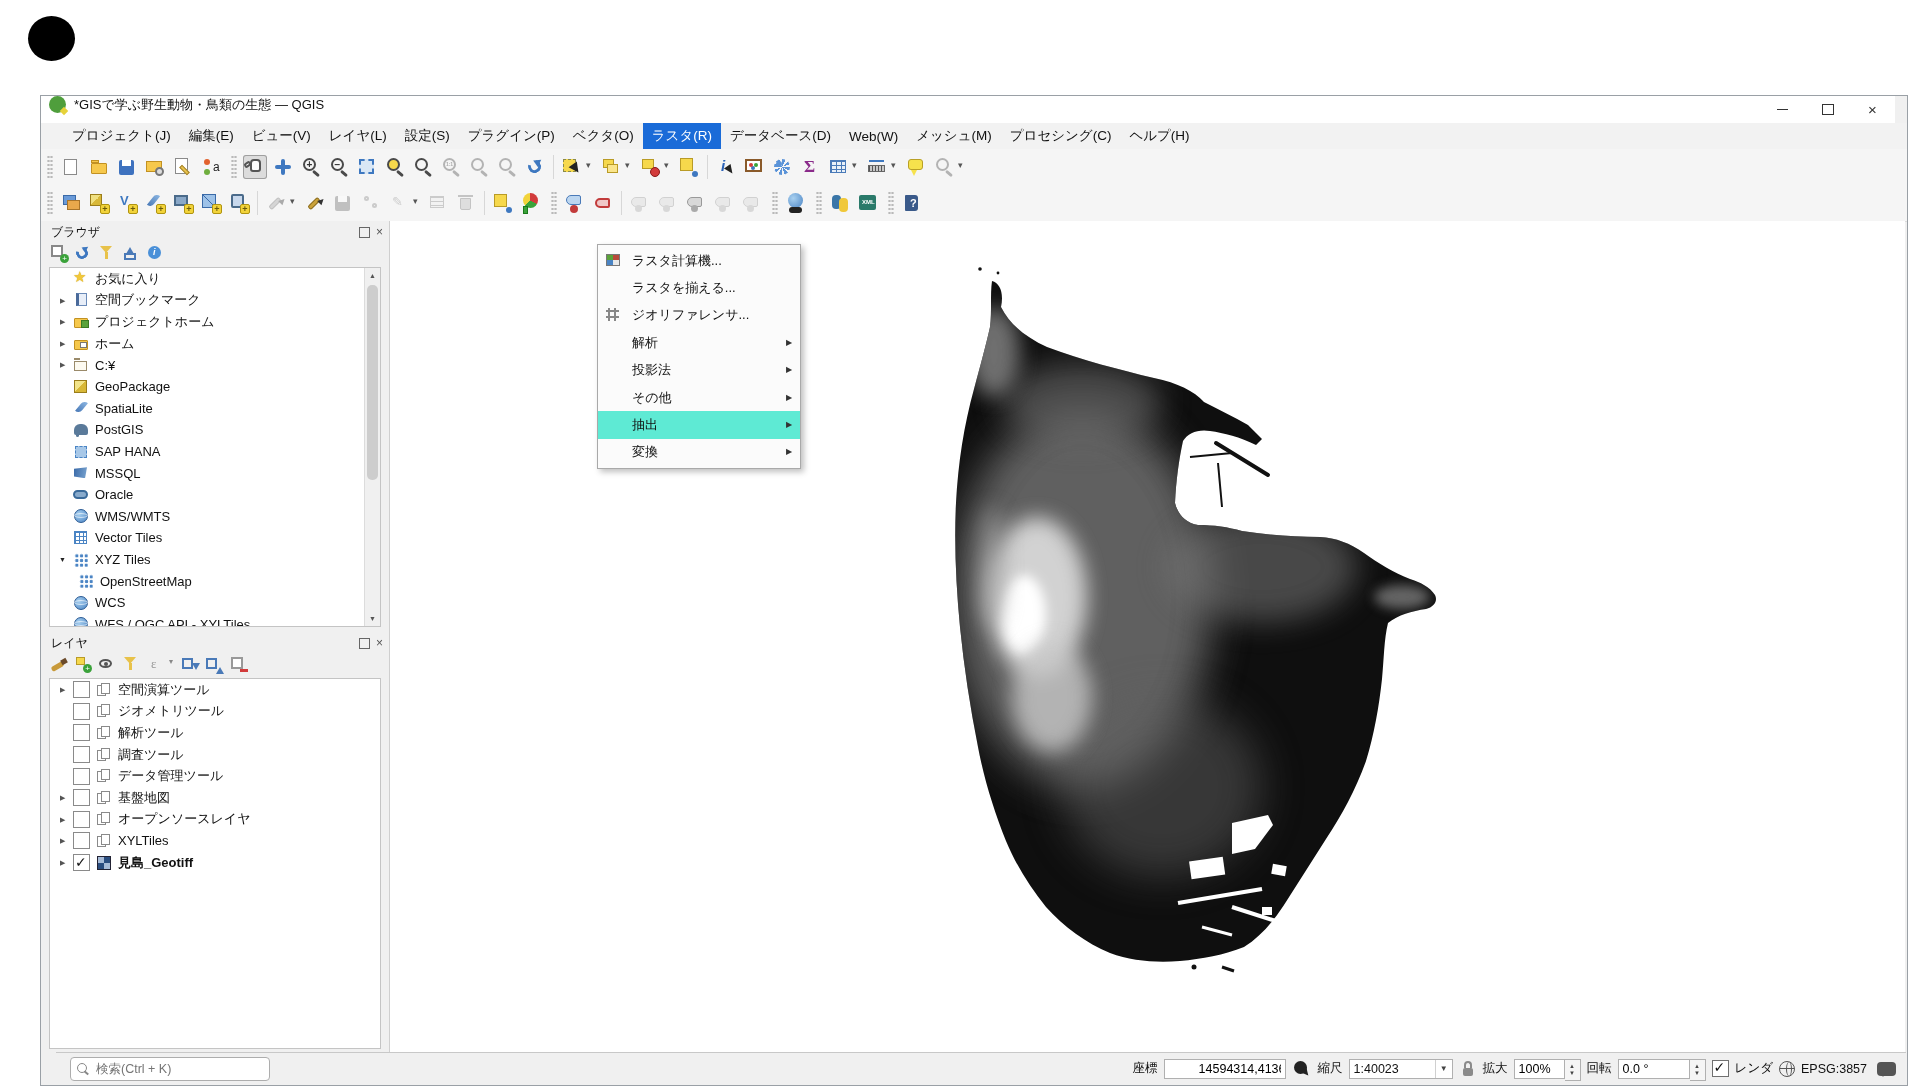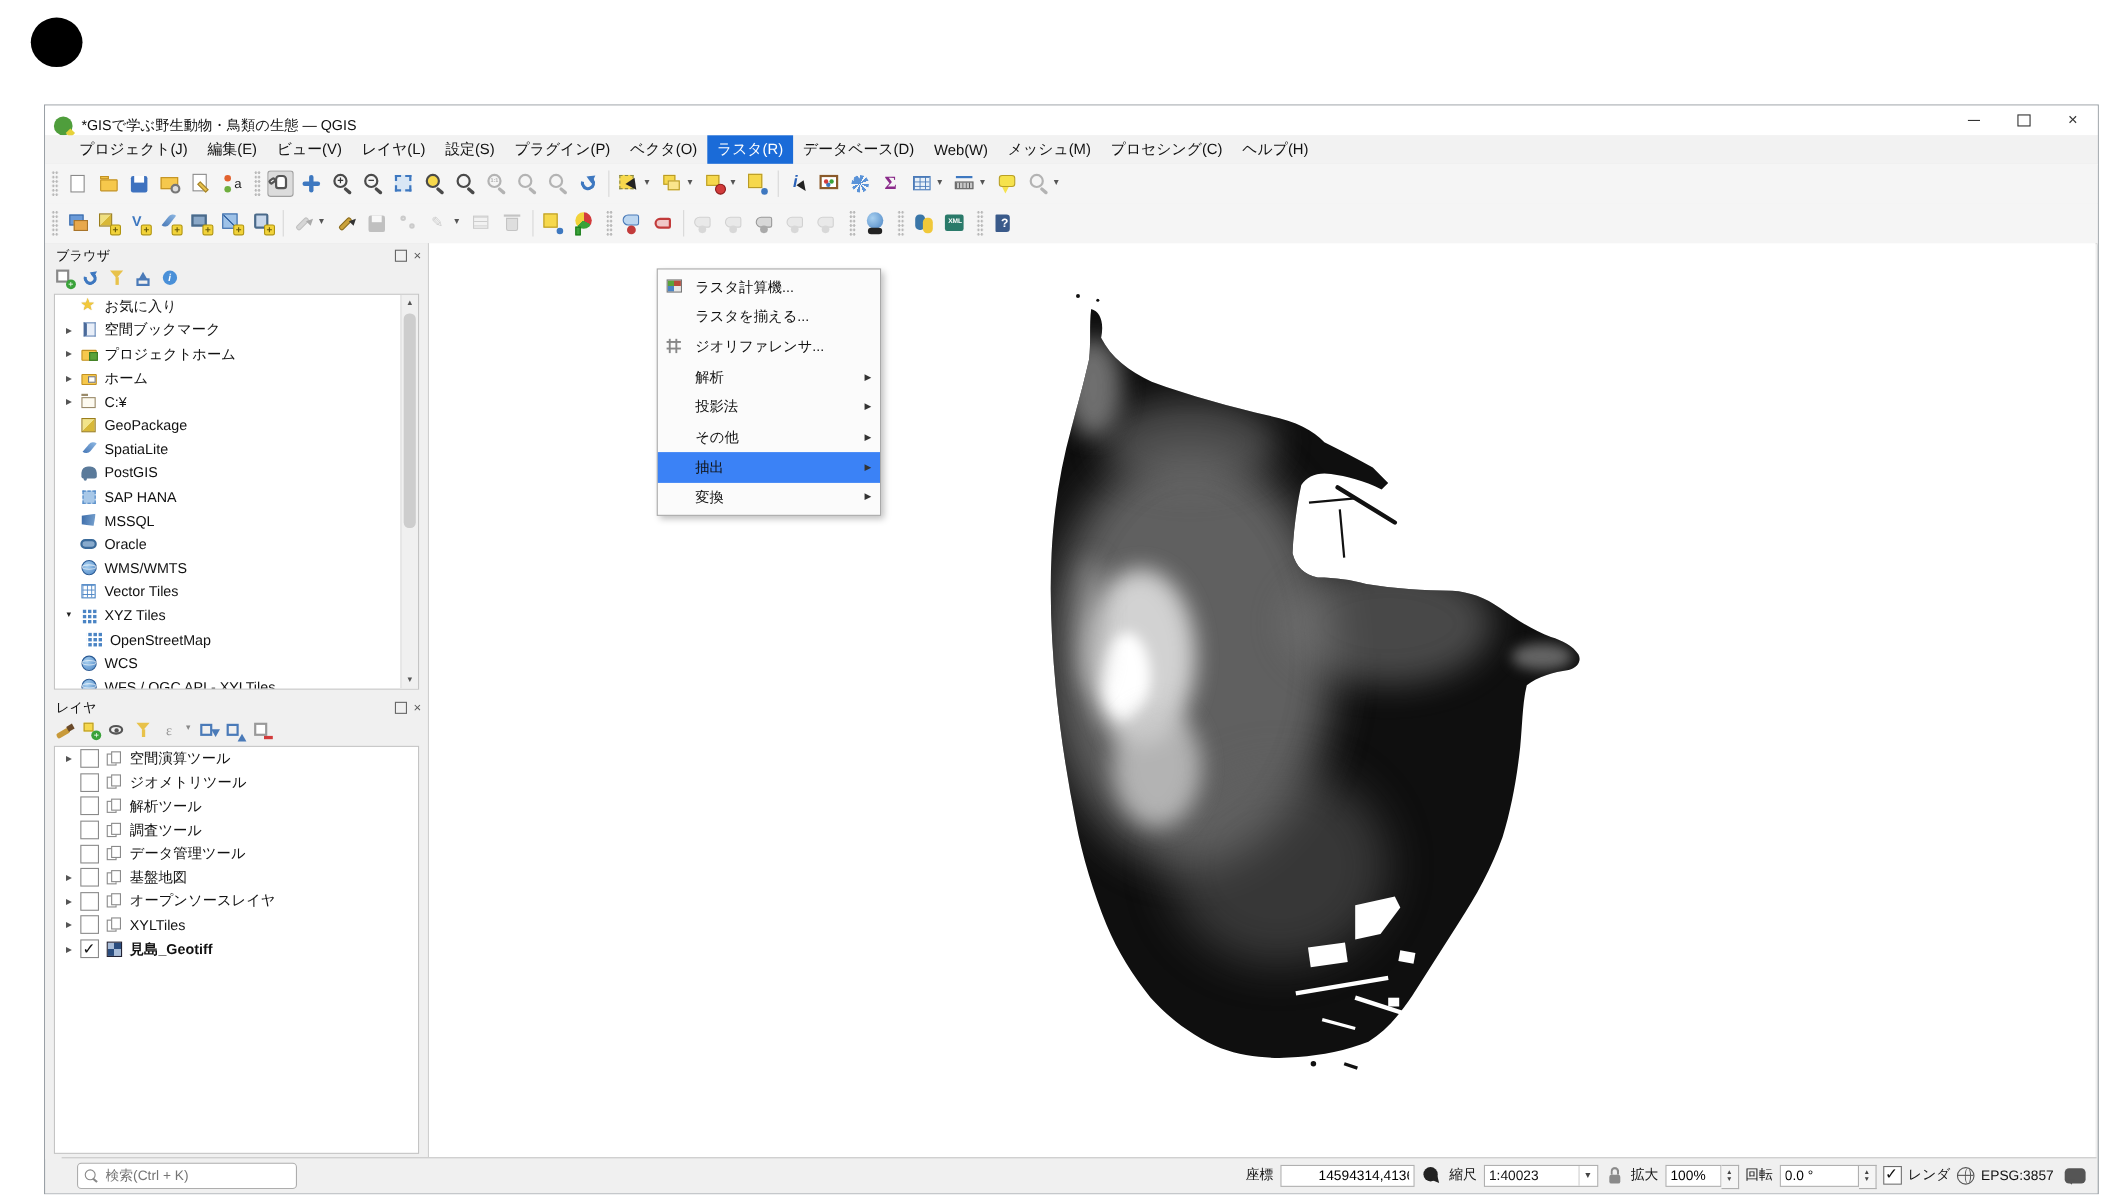--- a/index.html
+++ b/index.html
@@ -5,21 +5,21 @@
   html,body{margin:0;padding:0;background:#fff;}
   #page{position:relative;width:1920px;height:1086px;background:#fff;overflow:hidden;
         font-family:"Liberation Sans","DejaVu Sans",sans-serif;color:#111;}
   
   .heading-bullet{position:absolute;left:28px;top:16px;width:47px;height:45px;border-radius:50%;background:#000;}
   .heading-text{position:absolute;left:120px;top:10px;font-size:44px;letter-spacing:3px;color:#000;font-weight:400;}
   
   #qwin{position:absolute;left:40px;top:95px;width:1868px;height:991px;background:#f0f0f0;
         border:1px solid #9aa0a6;box-sizing:border-box;}
   
-  .titlebar{position:absolute;left:0;top:0;right:0;height:27px;background:#fff;display:flex;align-items:flex-end;}
+  .titlebar{position:absolute;left:0;top:0;right:12px;height:27px;background:#fff;display:flex;align-items:flex-start;}
   .qgis-logo{width:17px;height:17px;margin-left:8px;position:relative;}
   .qgis-logo::before{content:"";position:absolute;inset:0;border-radius:50%;background:#4f9e3c;}
   .qgis-logo::after{content:"";position:absolute;width:6px;height:6px;right:-1px;bottom:-1px;background:#e6d23a;transform:rotate(45deg);}
   .win-title{margin-left:8px;font-size:13px;color:#111;}
   .win-btns{margin-left:auto;display:flex;height:100%;}
   .win-btn{width:45px;height:100%;display:flex;align-items:center;justify-content:center;color:#333;}
   .ic-min{width:11px;height:1px;background:#333;}
   .ic-max{width:10px;height:9px;border:1px solid #333;}
   .ic-close{font-size:15px;line-height:15px;color:#333;}
   
@@ -200,21 +200,21 @@
   .vs-up{top:0;}.vs-dn{bottom:0;}
   .vs-thumb{position:absolute;left:2px;width:11px;top:17px;height:195px;background:#cdcdcd;border-radius:5px;}
   
   #canvas{position:absolute;left:348px;top:125px;right:2px;bottom:33px;background:#fff;border-left:1px solid #cfcfcf;overflow:hidden;}
   #islandsvg{position:absolute;left:542px;top:46px;}
   
   .ddmenu{position:absolute;background:#fbfbfb;border:1px solid #a9a9a9;box-shadow:3px 3px 6px rgba(0,0,0,.25);z-index:50;padding:2px 0;}
   #menu-raster{left:556px;top:148px;width:202px;}
   #menu-extract{left:759px;top:313px;width:257px;}
   .mrow{height:27.4px;display:flex;align-items:center;font-size:13px;padding:0 4px 0 6px;color:#111;white-space:nowrap;}
-  .mrow.hl{background:#3b82f6;}
+  .mrow.hl{background:#5eead4;}
   .mrow .mic{width:22px;height:18px;margin-right:6px;position:relative;flex:0 0 auto;}
   .mic::before,.mic::after{content:"";position:absolute;box-sizing:border-box;}
   .m-calc::before{width:14px;height:12px;border:1px solid #777;top:2px;left:2px;
     background:conic-gradient(#b84a3a 0 25%,#e8e8e8 0 50%,#4a84c4 0 75%,#5aa23a 0);}
   .m-georef::before{width:13px;height:13px;top:2px;left:2px;
     background-image:linear-gradient(#888 2px,transparent 2px),linear-gradient(90deg,#888 2px,transparent 2px);
     background-size:6px 6px;background-position:2px 2px;}
   .m-clip::before{width:13px;height:13px;background:#b8c8d8;border:1px dashed #667;top:2px;left:2px;}
   .m-clip::after{width:6px;height:6px;background:#3a5a7a;top:9px;left:9px;}
   .m-contour::before{width:13px;height:13px;border:2px solid #b85a3a;border-radius:50%;top:2px;left:2px;}

